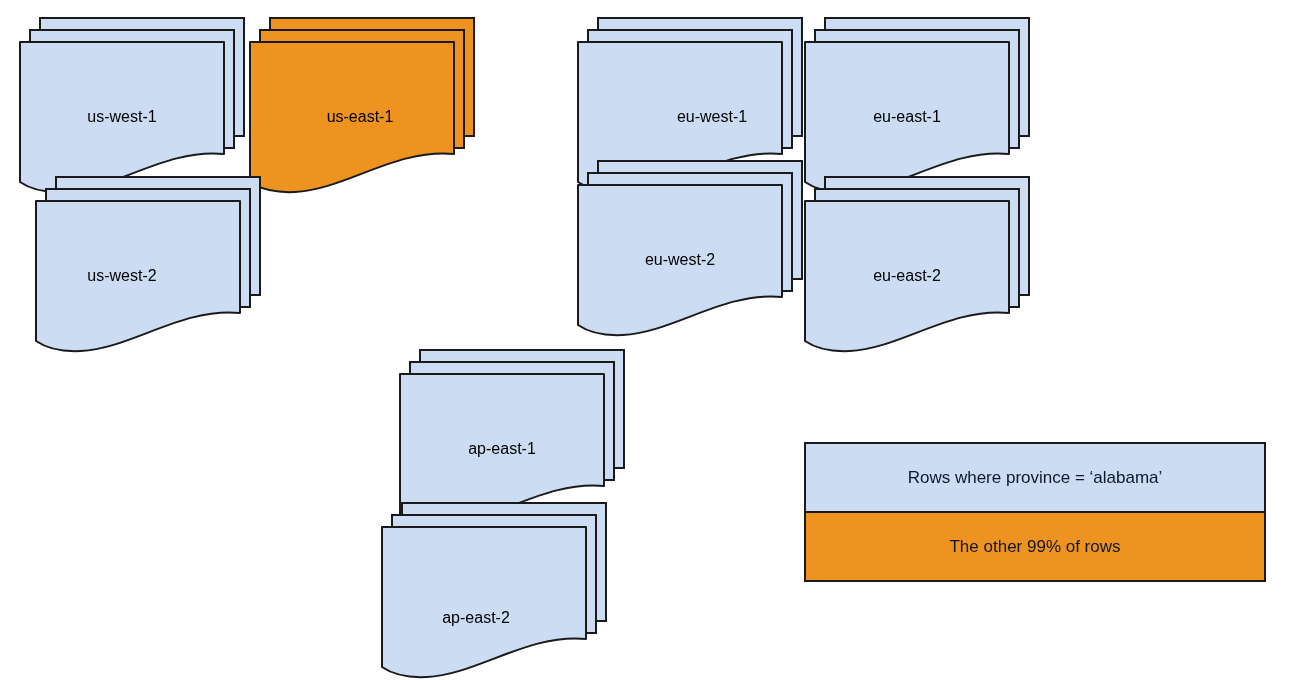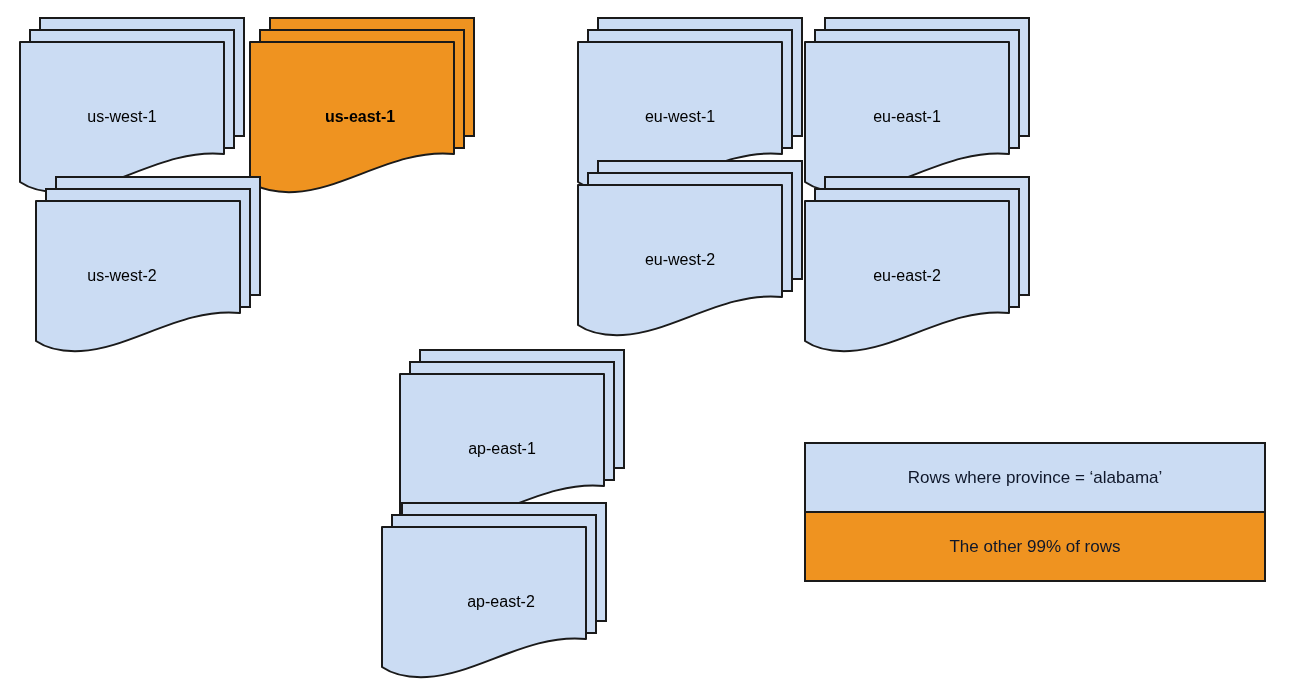--- a/index.html
+++ b/index.html
@@ -80,29 +80,29 @@
         <path d="M 0 0 L 204 0 L 204 112 C 146.88 106, 93.84 148, 44.88 150 C 24.48 151, 10.200000000000001 147, 0 140 Z" transform="translate(0,24)" fill="#cbdcf3" stroke="#1a1a1a" stroke-width="2" stroke-linejoin="round"></path>
       </svg>
       <div class="doc-label" style="left: 0px; top: 90px; width: 204px;">us-west-1</div>
     </div>
     <div class="doc-stack" style="left: 250px; top: 18px; width: 230px; height: 188px;">
       <svg width="230" height="188">
         <rect x="20" y="0" width="204" height="118" fill="#ef9320" stroke="#1a1a1a" stroke-width="2"></rect>
         <rect x="10" y="12" width="204" height="118" fill="#ef9320" stroke="#1a1a1a" stroke-width="2"></rect>
         <path d="M 0 0 L 204 0 L 204 112 C 146.88 106, 93.84 148, 44.88 150 C 24.48 151, 10.200000000000001 147, 0 140 Z" transform="translate(0,24)" fill="#ef9320" stroke="#1a1a1a" stroke-width="2" stroke-linejoin="round"></path>
       </svg>
-      <div class="doc-label" style="left: 0px; top: 90px; width: 220px; font-weight: bold;">us-east-1</div>
+      <div class="doc-label" style="left: 0px; top: 90px; width: 220px;">us-east-1</div>
     </div>
     <div class="doc-stack" style="left: 578px; top: 18px; width: 230px; height: 188px;">
       <svg width="230" height="188">
         <rect x="20" y="0" width="204" height="118" fill="#cbdcf3" stroke="#1a1a1a" stroke-width="2"></rect>
         <rect x="10" y="12" width="204" height="118" fill="#cbdcf3" stroke="#1a1a1a" stroke-width="2"></rect>
         <path d="M 0 0 L 204 0 L 204 112 C 146.88 106, 93.84 148, 44.88 150 C 24.48 151, 10.200000000000001 147, 0 140 Z" transform="translate(0,24)" fill="#cbdcf3" stroke="#1a1a1a" stroke-width="2" stroke-linejoin="round"></path>
       </svg>
-      <div class="doc-label" style="left: 0px; top: 90px; width: 204px;">eu-west-1</div>
+      <div class="doc-label" style="left: 0px; top: 90px; width: 204px; padding-left: 32px;">eu-west-1</div>
     </div>
     <div class="doc-stack" style="left: 805px; top: 18px; width: 230px; height: 188px;">
       <svg width="230" height="188">
         <rect x="20" y="0" width="204" height="118" fill="#cbdcf3" stroke="#1a1a1a" stroke-width="2"></rect>
         <rect x="10" y="12" width="204" height="118" fill="#cbdcf3" stroke="#1a1a1a" stroke-width="2"></rect>
         <path d="M 0 0 L 204 0 L 204 112 C 146.88 106, 93.84 148, 44.88 150 C 24.48 151, 10.200000000000001 147, 0 140 Z" transform="translate(0,24)" fill="#cbdcf3" stroke="#1a1a1a" stroke-width="2" stroke-linejoin="round"></path>
       </svg>
       <div class="doc-label" style="left: 0px; top: 90px; width: 204px;">eu-east-1</div>
     </div>
     <div class="doc-stack" style="left: 20px; top: 177px; width: 230px; height: 188px; padding-left: 16px;">
@@ -136,21 +136,21 @@
         <path d="M 0 0 L 204 0 L 204 112 C 146.88 106, 93.84 148, 44.88 150 C 24.48 151, 10.200000000000001 147, 0 140 Z" transform="translate(0,24)" fill="#cbdcf3" stroke="#1a1a1a" stroke-width="2" stroke-linejoin="round"></path>
       </svg>
       <div class="doc-label" style="left: 0px; top: 90px; width: 204px;">ap-east-1</div>
     </div>
     <div class="doc-stack" style="left: 382px; top: 503px; width: 230px; height: 188px;">
       <svg width="230" height="188">
         <rect x="20" y="0" width="204" height="118" fill="#cbdcf3" stroke="#1a1a1a" stroke-width="2"></rect>
         <rect x="10" y="12" width="204" height="118" fill="#cbdcf3" stroke="#1a1a1a" stroke-width="2"></rect>
         <path d="M 0 0 L 204 0 L 204 112 C 146.88 106, 93.84 148, 44.88 150 C 24.48 151, 10.200000000000001 147, 0 140 Z" transform="translate(0,24)" fill="#cbdcf3" stroke="#1a1a1a" stroke-width="2" stroke-linejoin="round"></path>
       </svg>
-      <div class="doc-label" style="left: 0px; top: 90px; width: 188px; margin-left: 25px;">ap-east-2</div>
+      <div class="doc-label" style="left: 0px; top: 106px; width: 188px;">ap-east-2</div>
     </div>
     <div class="legend" style="left: 804px; top: 442px; width: 462px; height: 140px;">
       <div class="legend-row top" style="background: rgb(203, 220, 243);">
         <span>Rows where province = ‘alabama’</span>
       </div>
       <div class="legend-row bottom" style="background: rgb(239, 147, 32);">
         <span>The other 99% of rows</span>
       </div>
     </div>
   </div>

